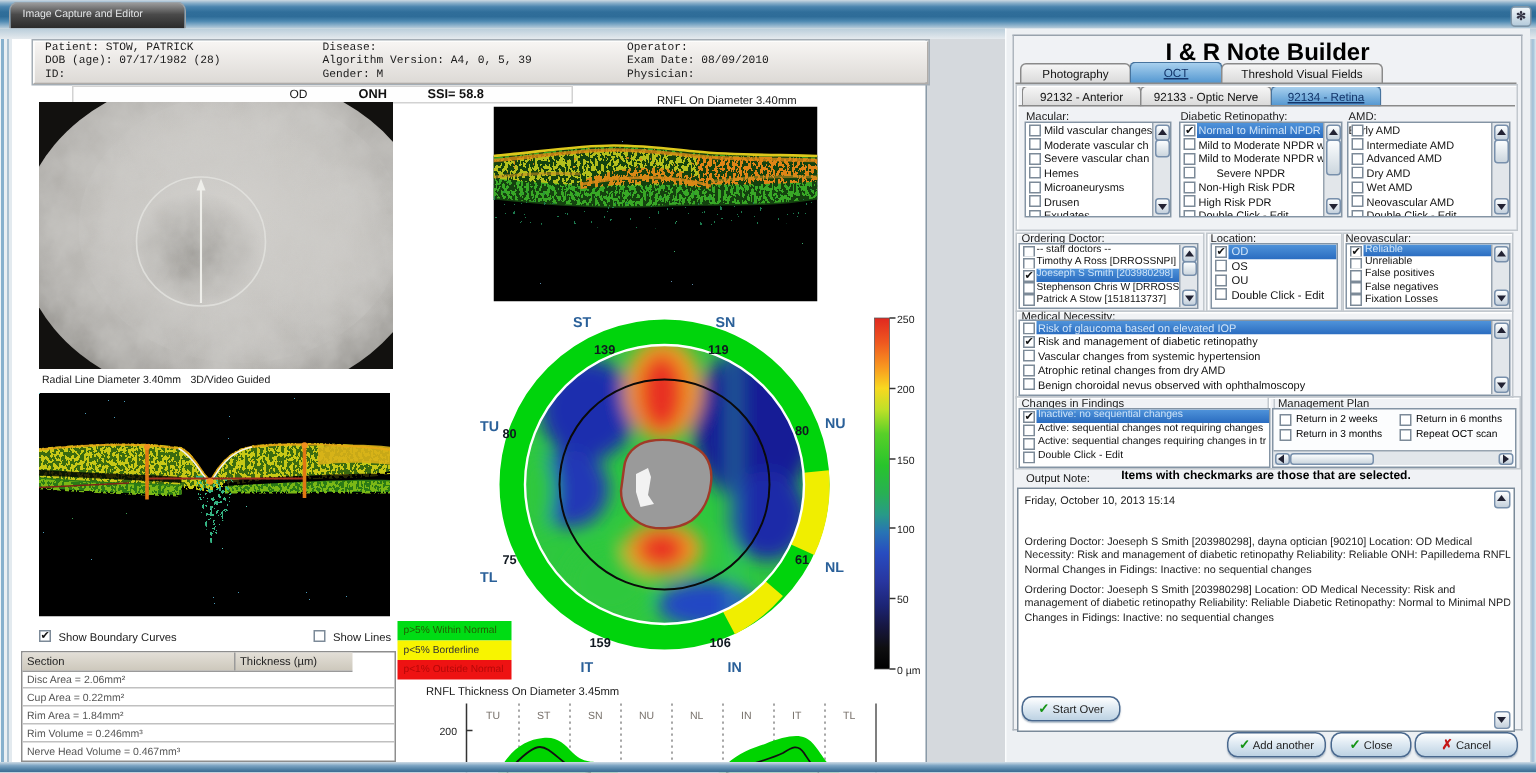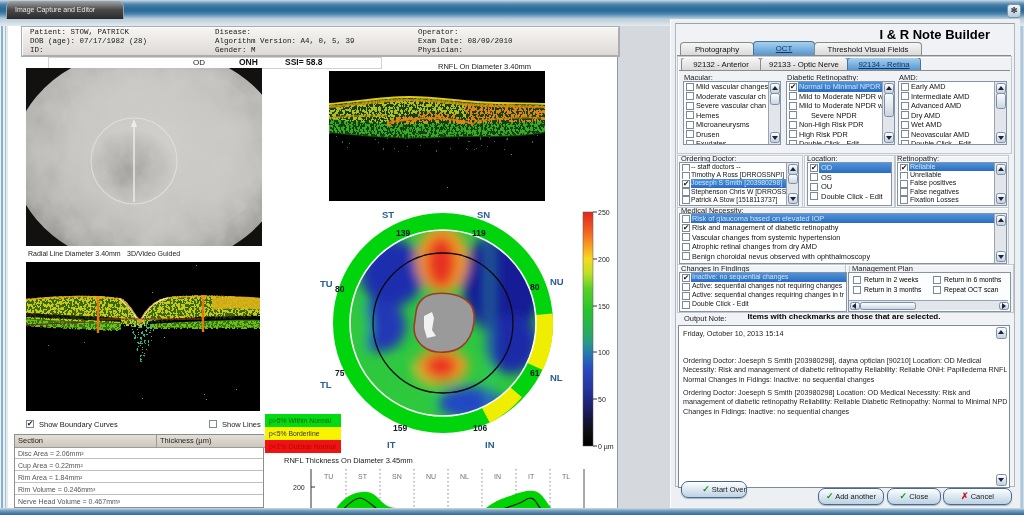--- a/index.html
+++ b/index.html
@@ -20,21 +20,21 @@
 #pbar{left:22px;top:27px;width:595px;height:27px;background:linear-gradient(#f7f5f3,#dddad6);border:1px solid #b0aca8;border-top-color:#fdfdfc;border-left-color:#fdfdfc;outline:1px solid #a4adb5;}
 .ptxt{font-size:7.5px;color:#1a1a1a;line-height:8.8px;white-space:pre;font-family:Liberation Mono, monospace;}
 
 .t75{font-size:7.5px;color:#1a1a1a;white-space:nowrap;}
 .t8b{font-size:8.5px;font-weight:bold;color:#111;white-space:nowrap;}
 
 .ck{width:8px;height:8px;box-sizing:border-box;background:#fff;border:1px solid #7c8a98;position:absolute;}
 .ck.c::after{content:"\2714";font-size:7.5px;color:#111;position:absolute;left:0px;top:-2px;}
 
 #stable{left:14px;top:434px;width:248px;height:72px;border:1px solid #8e8e8e;background:#fff;}
-#sthead{position:absolute;left:0;top:0;width:220px;height:12px;background:linear-gradient(#e3dfd7,#cdc8bc);border-bottom:1px solid #9a9a9a;padding-left:37px;}
+#sthead{position:absolute;left:0;top:0;width:220px;height:12px;background:linear-gradient(#e3dfd7,#cdc8bc);border-bottom:1px solid #9a9a9a;}
 .strow{position:absolute;left:0;width:248px;height:11px;border-bottom:1px solid #c0c0c0;font-size:7px;color:#555;line-height:11px;padding-left:3px;box-sizing:border-box;}
 #stcol{position:absolute;left:141px;top:0;width:1px;height:12px;background:#9a9a9a;}
 
 .lgrow{position:absolute;left:0;width:72px;height:13px;font-size:6.8px;line-height:13px;text-align:left;padding-left:4px;white-space:nowrap;overflow:hidden;}
 
 .lbl{font-size:7.5px;color:#1a1a1a;white-space:nowrap;}
 .lb{background:#fff;border:1px solid #8494a4;overflow:hidden;}
 .it{position:relative;white-space:nowrap;overflow:hidden;color:#111;z-index:0;}
 .it .ck{left:2px;top:0.5px;}
 .sel{color:#cfe4f8;}
@@ -434,21 +434,21 @@
       <line x1="228" y1="5" x2="228" y2="51"></line>
 <line x1="262" y1="5" x2="262" y2="51"></line>
 </g>
 <path d="M44,51 C52,36 62,29 74,28 C84,27 88,32 94,38 C102,46 110,43 116,45 C120,46 122,48 124,51 Z" fill="#00d400"></path>
 <path d="M50,51 C58,42 66,34 72,34 C78,34 84,42 92,47 C98,50 102,50 106,51" fill="none" stroke="#111" stroke-width="1.2"></path>
 <path d="M191,51 C200,40 212,35 222,32 C232,28 240,26 246,27 C254,28 258,38 264,45 C268,49 270,50 272,51 Z" fill="#00d400"></path>
 <path d="M196,51 C210,46 226,42 234,38 C240,34 244,32 248,38 C252,44 255,49 258,51" fill="none" stroke="#111" stroke-width="1.2"></path>
 </svg>
 
 <div class="abs" style="left:675px;top:23px;width:338px;height:462px;border:1px solid #aeb6be;border-top-color:#98a2ac;background:#f0f2f5;"></div>
-<div class="abs" style="left:700px;top:27px;width:290px;text-align:right;font-size:13px;font-weight:bold;color:#000;">I &amp; R Note Builder</div>
+<div class="abs" style="left:700px;top:27px;width:290px;text-align:center;font-size:16px;font-weight:bold;color:#000;">I &amp; R Note Builder</div>
 
 <div class="tab" style="left:680px;top:42px;width:72px;">Photography</div>
 <div class="tab tabsel" style="left:753px;top:41px;width:60px;height:14px;line-height:14px;">OCT</div>
 <div class="tab" style="left:814px;top:42px;width:106px;">Threshold Visual Fields</div>
 <div class="abs" style="left:677px;top:55px;width:334px;height:1px;background:#8a8a8a;"></div>
 
 <div class="tab" style="left:681px;top:57px;width:78px;">92132 - Anterior</div>
 <div class="tab" style="left:760px;top:57px;width:86px;">92133 - Optic Nerve</div>
 <div class="tab tabsel" style="left:847px;top:57px;width:72px;">92134 - Retina</div>
 <div class="abs" style="left:678px;top:70px;width:332px;height:1px;background:#8a8a8a;"></div>
@@ -495,41 +495,41 @@
       <div class="sba" style="top:1px;">
         <div class="tri tup"></div>
       </div>
       <div class="sbt" style="top:11px;height:22px;"></div>
       <div class="sba" style="bottom:1px;">
         <div class="tri tdn"></div>
       </div>
     </div>
 </div>
 <div class="abs lb" style="left:898px;top:81px;width:107px;height:62px;">
-  <div class="it" style="height:9.5px;font-size:7.3px;padding-left:12px;"><span class="ck"></span>Early AMD</div>
+  <div class="it" style="height:9.5px;font-size:7.3px;"><span class="ck"></span>Early AMD</div>
   <div class="it" style="height:9.5px;font-size:7.3px;padding-left:12px;"><span class="ck"></span>Intermediate AMD</div>
   <div class="it" style="height:9.5px;font-size:7.3px;padding-left:12px;"><span class="ck"></span>Advanced AMD</div>
   <div class="it" style="height:9.5px;font-size:7.3px;padding-left:12px;"><span class="ck"></span>Dry AMD</div>
   <div class="it" style="height:9.5px;font-size:7.3px;padding-left:12px;"><span class="ck"></span>Wet AMD</div>
   <div class="it" style="height:9.5px;font-size:7.3px;padding-left:12px;"><span class="ck"></span>Neovascular AMD</div>
   <div class="it" style="height:9.5px;font-size:7.3px;padding-left:12px;"><span class="ck"></span>Double Click - Edit</div>
   <div class="vsb">
       <div class="sba" style="top:1px;">
         <div class="tri tup"></div>
       </div>
       <div class="sbt" style="top:11px;height:14px;"></div>
       <div class="sba" style="bottom:1px;">
         <div class="tri tdn"></div>
       </div>
     </div>
 </div>
 
 <div class="abs lbl" style="left:681px;top:154px;">Ordering Doctor:</div>
 <div class="abs lbl" style="left:807px;top:154px;">Location:</div>
-<div class="abs lbl" style="left:897px;top:154px;">Retinopathy:</div>
+<div class="abs lbl" style="left:897px;top:154px;">Neovascular:</div>
 
 <div class="abs lb" style="left:679px;top:162px;width:118px;height:42px;">
   <div class="it" style="height:8.2px;font-size:6.8px;padding-left:11px;"><span class="ck"></span>-- staff doctors --</div>
   <div class="it" style="height:8.2px;font-size:6.8px;padding-left:11px;"><span class="ck"></span>Timothy A Ross  [DRROSSNPI]</div>
   <div class="it sel" style="height:8.2px;font-size:6.8px;padding-left:11px;"><span class="ck c"></span>Joeseph S Smith  [203980298]</div>
   <div class="it" style="height:8.2px;font-size:6.8px;padding-left:11px;"><span class="ck"></span>Stephenson Chris W  [DRROSS</div>
   <div class="it" style="height:8.2px;font-size:6.8px;padding-left:11px;"><span class="ck"></span>Patrick A Stow  [1518113737]</div>
   <div class="vsb">
       <div class="sba" style="top:1px;">
         <div class="tri tup"></div>
@@ -614,17 +614,17 @@
 <div class="abs" style="left:683px;top:329px;font-size:7.3px;color:#222;">Friday, October 10, 2013 15:14</div>
 <div class="abs" style="left:683px;top:356px;width:324px;overflow:hidden;font-size:7.2px;line-height:9.4px;color:#222;white-space:nowrap;">Ordering Doctor: Joeseph S Smith  [203980298], dayna optician  [90210]  Location: OD  Medical<br>Necessity: Risk and management of diabetic retinopathy   Reliability: Reliable ONH:  Papilledema RNFL:<br>Normal Changes in Fidings: Inactive: no sequential changes</div>
 <div class="abs" style="left:683px;top:388px;width:324px;overflow:hidden;font-size:7.2px;line-height:9.4px;color:#222;white-space:nowrap;">Ordering Doctor: Joeseph S Smith  [203980298]  Location: OD  Medical Necessity: Risk and<br>management of diabetic retinopathy   Reliability: Reliable Diabetic Retinopathy:  Normal to Minimal NPDR<br>Changes in Fidings: Inactive: no sequential changes</div>
 <div class="sba abs" style="left:996px;top:327px;width:9px;height:10px;">
     <div class="tri tup" style="left:1px;"></div>
   </div>
 <div class="sba abs" style="left:996px;top:474px;width:9px;height:10px;">
     <div class="tri tdn" style="left:1px;"></div>
   </div>
 
-<div class="btn" style="left:681px;top:481px;width:64px;text-align:right;"><span class="gchk">✓</span> Start Over</div>
+<div class="btn" style="left:681px;top:464px;width:64px;"><span class="gchk">✓</span> Start Over</div>
 <div class="btn" style="left:818px;top:488px;width:64px;"><span class="gchk">✓</span> Add another</div>
 <div class="btn" style="left:887px;top:488px;width:52px;"><span class="gchk">✓</span> Close</div>
 <div class="btn" style="left:943px;top:488px;width:67px;"><span class="rx">✗</span> Cancel</div>
 <div class="abs" id="bottomstrip"></div>
 
 </body></html>

